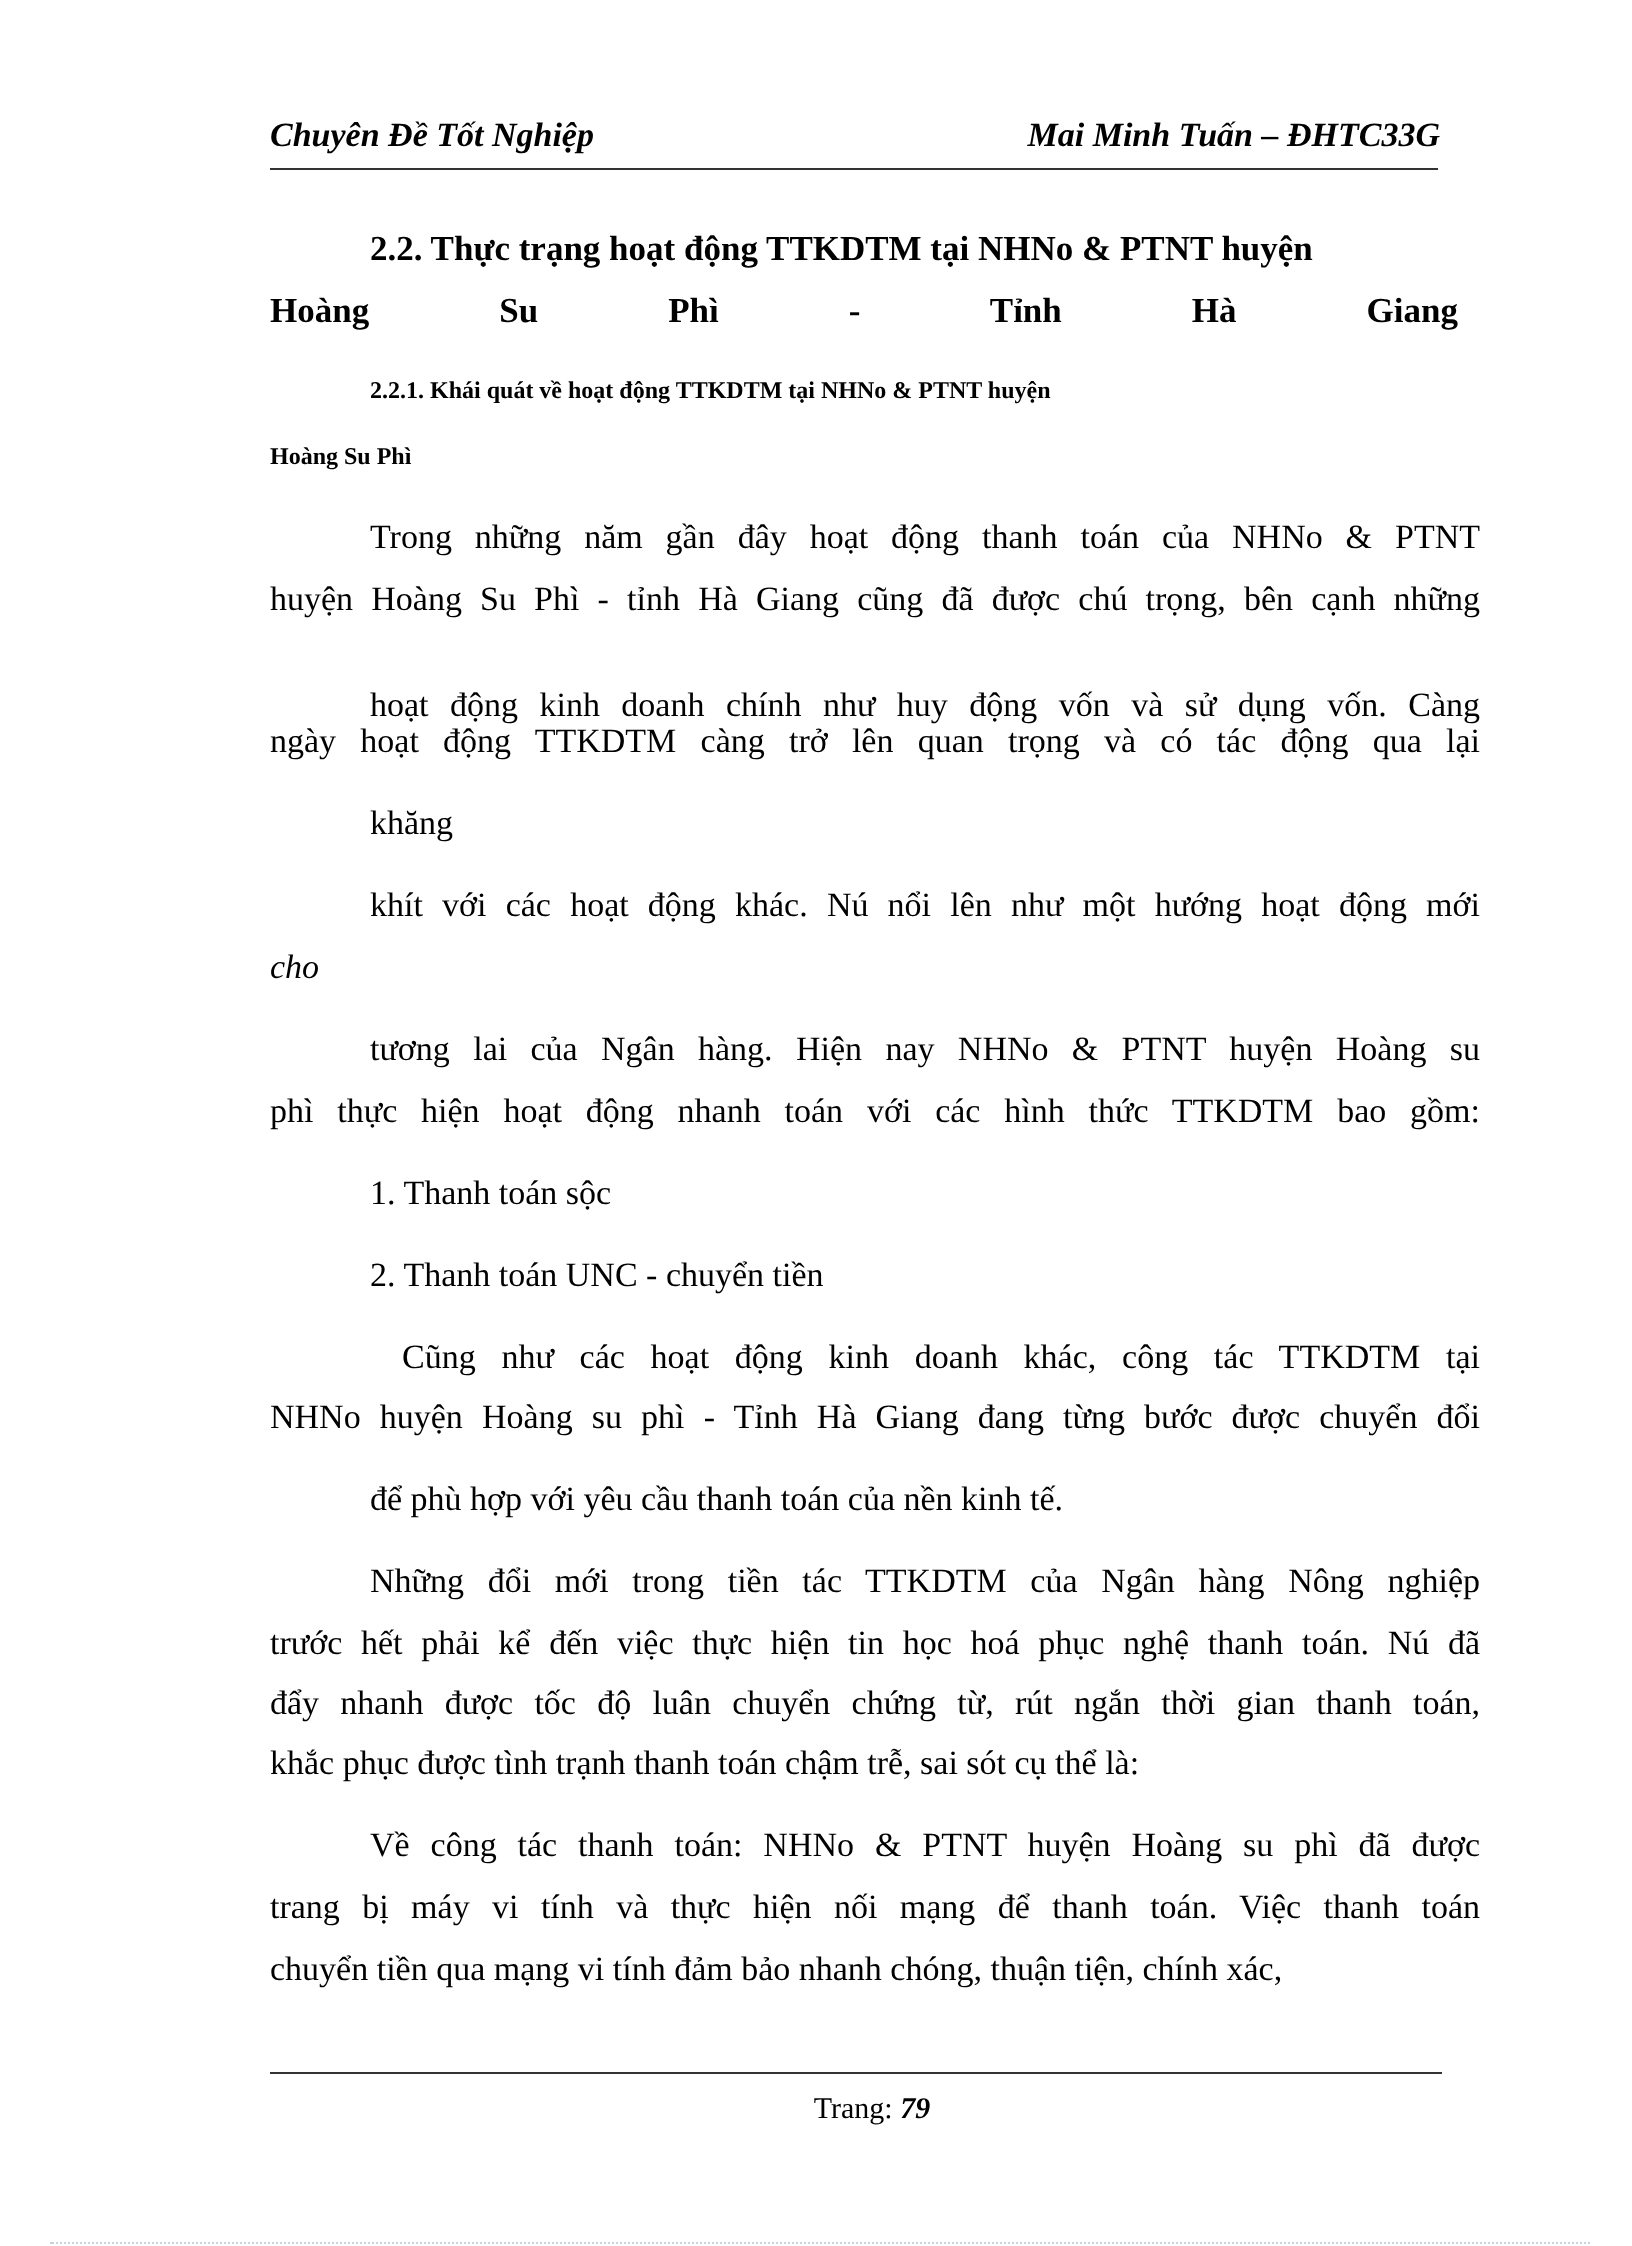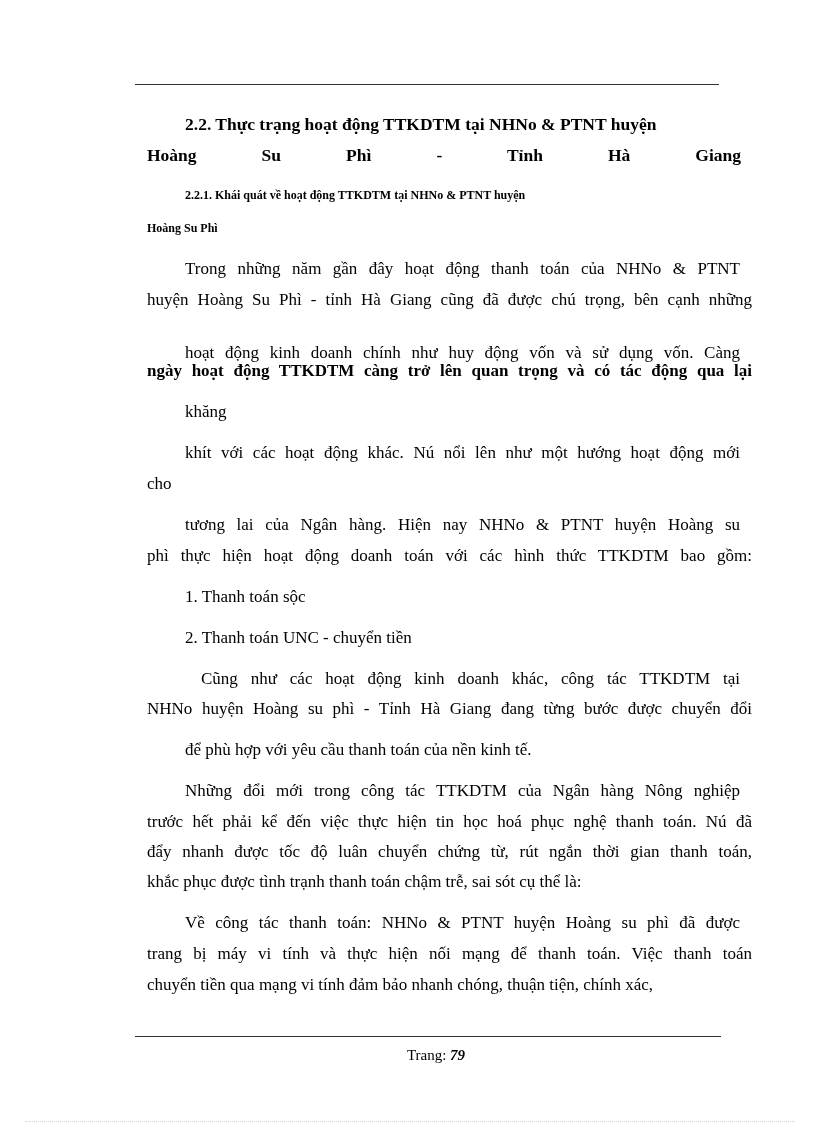--- a/index.html
+++ b/index.html
@@ -46,21 +46,21 @@
     
     .body-text {
       position: absolute;
       left: 135px;
       width: 605px;
       font-size: 17px;
       line-height: 20px;
     }
     .line {
       position: absolute;
-      left: 12px;
+      left: 0;
       width: 605px;
       white-space: nowrap;
       height: 22px;
       line-height: 22px;
     }
     .justify {
       text-align: justify;
       text-align-last: justify;
       white-space: normal;
     }
@@ -93,50 +93,54 @@
       width: 770px;
       height: 0;
       border-top: 1px dotted #c8d4dc;
     }
   </style>
 </head>
 <body>
 
 <div class="page">
 
+  <div class="header">
+    <span class="left">Chuyên Đề Tốt Nghiệp</span>
+    <span class="right">Mai Minh Tuấn – ĐHTC33G</span>
+  </div>
   <div class="header-rule"></div>
 
   <div class="body-text" style="top:0;">
 
     <div class="line bold indent" style="top:113px; font-size:17.5px;">2.2. Thực trạng hoạt động TTKDTM tại NHNo &amp; PTNT huyện</div>
     <div class="line bold" style="top:144px; word-spacing:0;">
       <span class="justify" style="display:block; width:594px; font-size:17.5px;">Hoàng Su Phì - Tỉnh Hà Giang</span>
     </div>
 
     <div class="line bold indent" style="top:184px; font-size:12px;">2.2.1. Khái quát về hoạt động TTKDTM tại NHNo  &amp; PTNT huyện</div>
     <div class="line bold" style="top:217px; font-size:12px;">Hoàng Su Phì</div>
 
     <div class="line indent justify" style="top:258px;">Trong những năm gần đây hoạt động thanh toán của NHNo   &amp; PTNT</div>
     <div class="line justify" style="top:289px;">huyện Hoàng Su Phì - tỉnh Hà Giang cũng đã được chú trọng, bên cạnh những</div>
     <div class="line indent justify" style="top:342px;">hoạt động kinh  doanh chính như huy động vốn và sử dụng vốn. Càng</div>
-    <div class="line justify" style="top:360px;font-weight:bold;">ngày hoạt động TTKDTM càng trở lên  quan trọng và có tác động qua lại</div>
+    <div class="line justify" style="top:360px;">ngày hoạt động TTKDTM càng trở lên  quan trọng và có tác động qua lại</div>
     <div class="line indent" style="top:401px;">khăng</div>
     <div class="line indent justify" style="top:442px;">khít với các hoạt động khác. Nú nổi lên như một hướng hoạt động mới</div>
-    <div class="line" style="top:473px;">cho</div>
+    <div class="line" style="top:473px;font-style:italic;">cho</div>
     <div class="line indent justify" style="top:514px;">tương lai của Ngân hàng. Hiện nay NHNo   &amp; PTNT huyện Hoàng su</div>
-    <div class="line justify" style="top:545px;">phì thực hiện hoạt động doanh toán với các hình thức TTKDTM bao gồm:</div>
+    <div class="line justify" style="top:545px;">phì thực hiện hoạt động nhanh toán với các hình thức TTKDTM bao gồm:</div>
 
     <div class="line indent" style="top:586px;">1. Thanh toán sộc</div>
     <div class="line indent" style="top:627px;">2. Thanh toán UNC - chuyển tiền</div>
 
     <div class="line indent-more justify" style="top:668px;">Cũng như các hoạt động kinh  doanh khác, công tác TTKDTM tại</div>
     <div class="line justify" style="top:698px;">NHNo huyện Hoàng su phì - Tỉnh Hà Giang đang từng bước được chuyển đổi</div>
     <div class="line indent" style="top:739px;">để phù hợp với yêu cầu thanh toán của nền kinh tế.</div>
 
-    <div class="line indent justify" style="top:780px;">Những đổi mới trong công tác TTKDTM của Ngân hàng Nông nghiệp</div>
+    <div class="line indent justify" style="top:780px;">Những đổi mới trong tiền tác TTKDTM của Ngân hàng Nông nghiệp</div>
     <div class="line justify" style="top:811px;">trước hết phải kể đến việc thực hiện tin học hoá phục nghệ thanh toán. Nú đã</div>
     <div class="line justify" style="top:841px;">đẩy nhanh được tốc độ luân chuyển chứng từ, rút ngắn thời gian thanh toán,</div>
     <div class="line" style="top:871px;">khắc phục được tình trạnh thanh toán chậm trễ, sai sót cụ thể là:</div>
 
     <div class="line indent justify" style="top:912px;">Về công tác thanh toán: NHNo &amp; PTNT huyện Hoàng su phì đã được</div>
     <div class="line justify" style="top:943px;">trang bị máy vi tính và thực hiện nối mạng để thanh toán. Việc thanh toán</div>
     <div class="line" style="top:974px;">chuyển tiền qua mạng vi tính đảm bảo nhanh chóng, thuận tiện, chính xác,</div>
   </div>
 
   <div class="footer-rule"></div>

